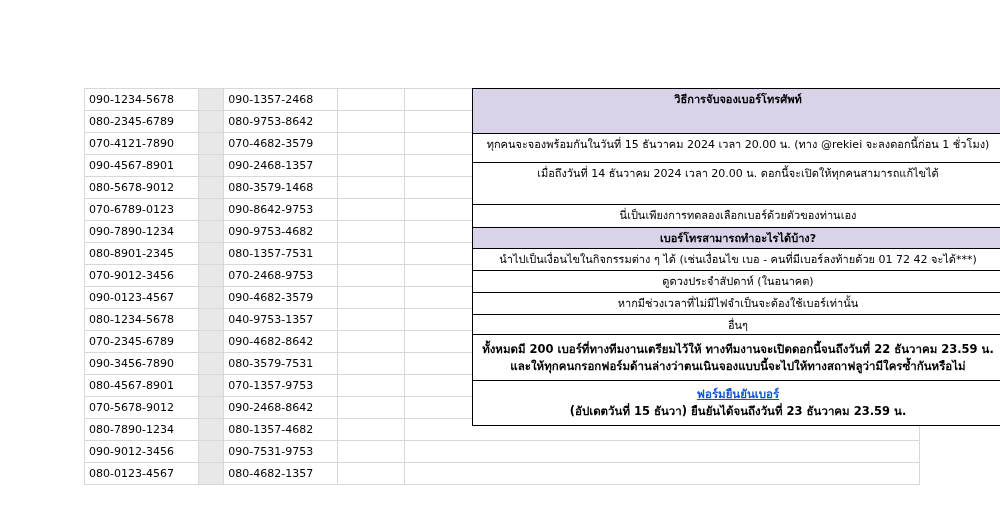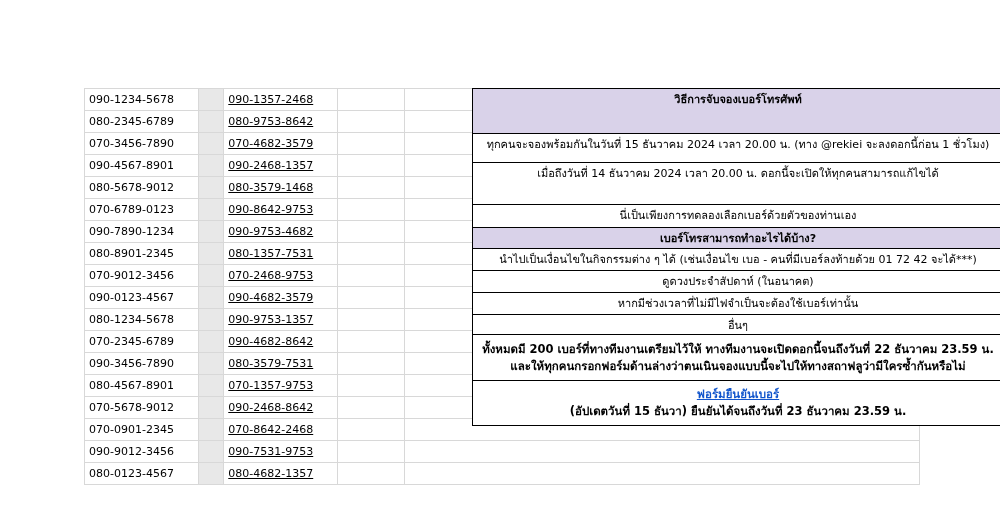--- a/index.html
+++ b/index.html
@@ -29,21 +29,21 @@
     height: 21px;
     padding: 0 4px;
     font-size: 11px;
     line-height: 21px;
     white-space: nowrap;
     overflow: hidden;
     vertical-align: middle;
   }
   .col-a { width: 106px; }
   .col-b { width: 18px; background: #e8e8e8; }
-  .col-c { width: 106px; text-decoration: underline; }
+  .col-c { width: 106px; }
   .col-d { width: 62px; }
   .col-e { width: 544px; }
 
   .phone { font-size: 11.5px; color: #000; }
 
   
   .panel {
     position: absolute;
     left: 388px;
     top: 0px;
@@ -122,21 +122,21 @@
           <td class="col-e"></td>
         </tr>
       <tr>
           <td class="col-a phone">080-2345-6789</td>
           <td class="col-b"></td>
           <td class="col-c phone">080-9753-8642</td>
           <td class="col-d"></td>
           <td class="col-e"></td>
         </tr>
       <tr>
-          <td class="col-a phone">070-3456-7890</td>
+          <td class="col-a phone">070-4121-7890</td>
           <td class="col-b"></td>
           <td class="col-c phone">070-4682-3579</td>
           <td class="col-d"></td>
           <td class="col-e"></td>
         </tr>
       <tr>
           <td class="col-a phone">090-4567-8901</td>
           <td class="col-b"></td>
           <td class="col-c phone">090-2468-1357</td>
           <td class="col-d"></td>
@@ -180,21 +180,21 @@
       <tr>
           <td class="col-a phone">090-0123-4567</td>
           <td class="col-b"></td>
           <td class="col-c phone">090-4682-3579</td>
           <td class="col-d"></td>
           <td class="col-e"></td>
         </tr>
       <tr>
           <td class="col-a phone">080-1234-5678</td>
           <td class="col-b"></td>
-          <td class="col-c phone">090-9753-1357</td>
+          <td class="col-c phone">040-9753-1357</td>
           <td class="col-d"></td>
           <td class="col-e"></td>
         </tr>
       <tr>
           <td class="col-a phone">070-2345-6789</td>
           <td class="col-b"></td>
           <td class="col-c phone">090-4682-8642</td>
           <td class="col-d"></td>
           <td class="col-e"></td>
         </tr>
@@ -213,23 +213,23 @@
           <td class="col-e"></td>
         </tr>
       <tr>
           <td class="col-a phone">070-5678-9012</td>
           <td class="col-b"></td>
           <td class="col-c phone">090-2468-8642</td>
           <td class="col-d"></td>
           <td class="col-e"></td>
         </tr>
       <tr>
-          <td class="col-a phone">070-0901-2345</td>
-          <td class="col-b"></td>
-          <td class="col-c phone">070-8642-2468</td>
+          <td class="col-a phone">080-7890-1234</td>
+          <td class="col-b"></td>
+          <td class="col-c phone">080-1357-4682</td>
           <td class="col-d"></td>
           <td class="col-e"></td>
         </tr>
       <tr>
           <td class="col-a phone">090-9012-3456</td>
           <td class="col-b"></td>
           <td class="col-c phone">090-7531-9753</td>
           <td class="col-d"></td>
           <td class="col-e"></td>
         </tr>

